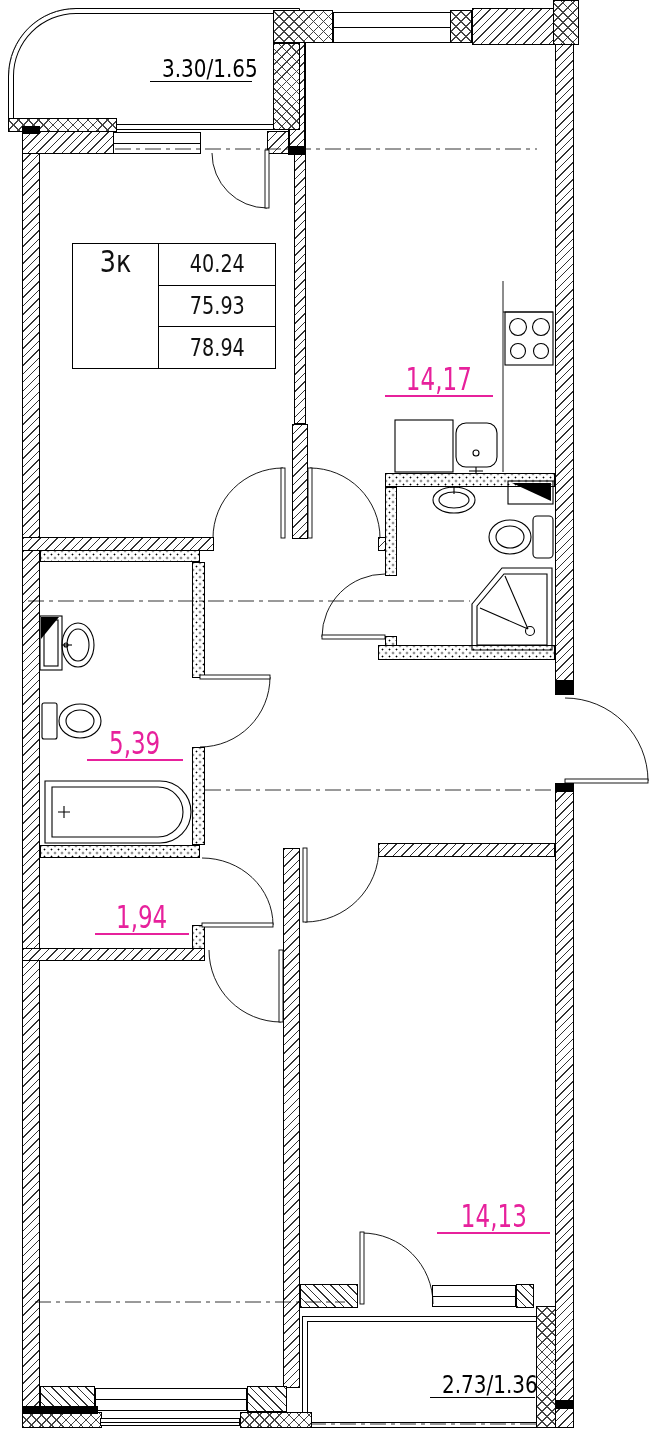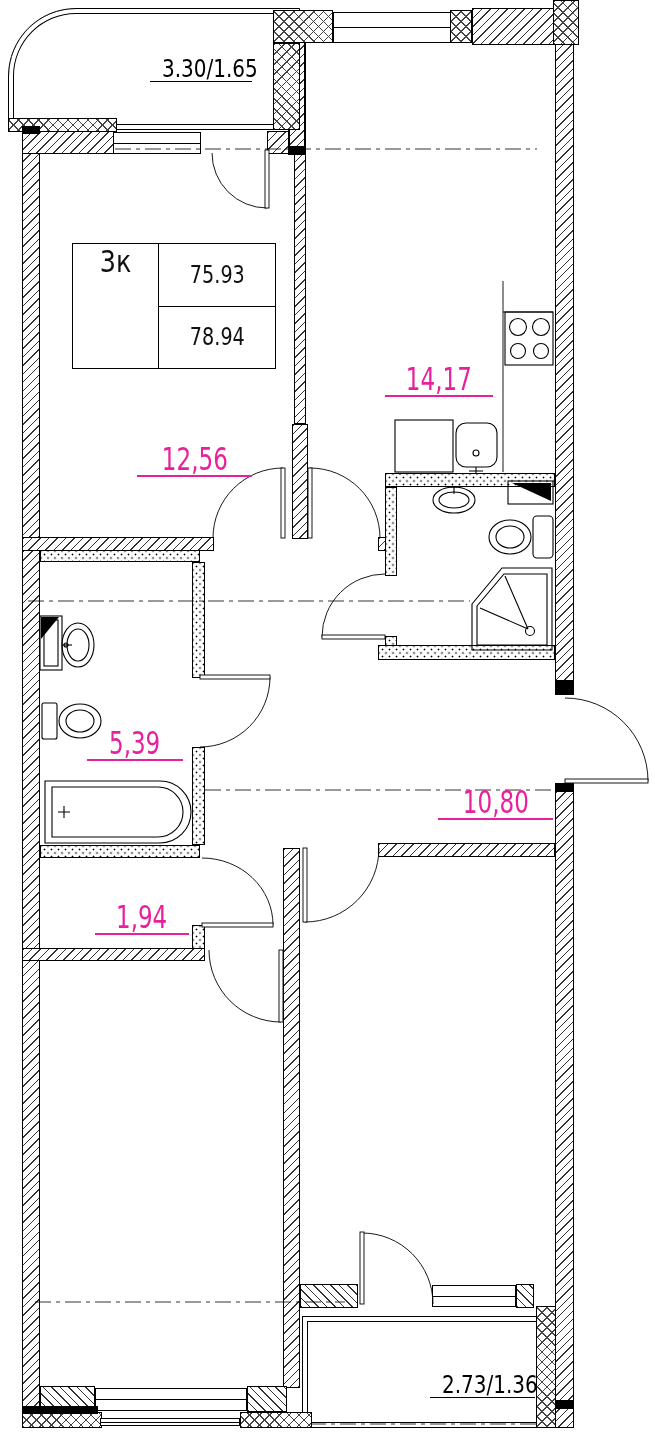--- a/index.html
+++ b/index.html
@@ -210,36 +210,37 @@
       <path class="fx" d="M58,812 H70 M64,806 V818"></path>
     </g>
   </svg>
 
   <div class="tbl">
     <div class="c1">
       <span>3к</span>
     </div>
     <div class="c2">
       <div>
+          <span>40.24</span>
+        </div>
+      <div>
           <span>75.93</span>
         </div>
       <div>
           <span>78.94</span>
         </div>
     </div>
   </div>
 
   <div class="areaK" style="left:150px;top:56px;width:102px;">
     <span>3.30/1.65</span></div>
   <div class="area" style="left:385px;top:363px;width:108px;">
     <span>14,17</span></div>
-  <div class="area" style="left:137px;top:443px;width:115px;">
-    <span>12,56</span></div>
   <div class="area" style="left:87px;top:727px;width:96px;">
     <span>5,39</span></div>
-  <div class="area" style="left:438px;top:786px;width:115px;">
-    <span>10,80</span></div>
   <div class="area" style="left:95px;top:901px;width:94px;">
     <span>1,94</span></div>
+  <div class="area" style="left:437px;top:1200px;width:113px;">
+    <span>14,13</span></div>
   <div class="areaK" style="left:430px;top:1372px;width:105px;">
     <span>2.73/1.36</span></div>
 
 </div>
 
 </body></html>

